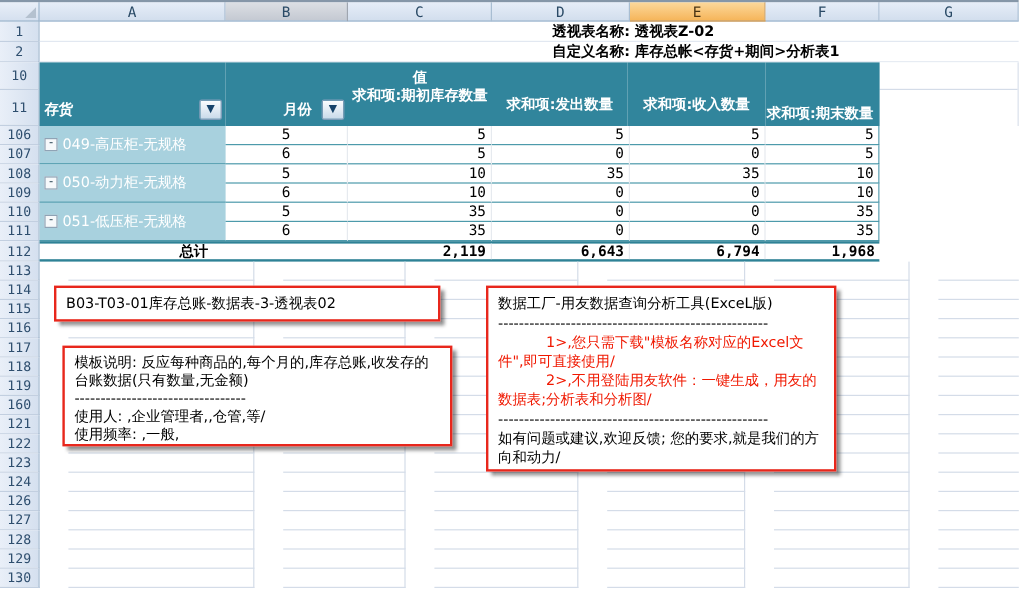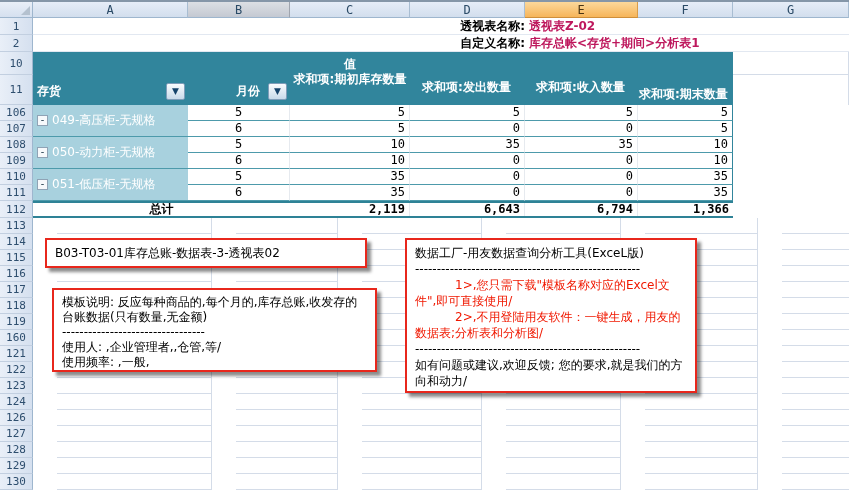--- a/index.html
+++ b/index.html
@@ -29,21 +29,21 @@
     background:linear-gradient(to right,#E9EFF8,#D5E0EF);
     border-right:1px solid #9EB6CE; border-bottom:1px solid #C2CFE0;
     font-family:"DejaVu Sans Mono", monospace; font-size:11px; color:#2E4E6E;
   }
   .rn-stack { flex:none; width:33px; display:flex; flex-direction:column; }
   .rn-stack .rn { width:33px; flex:1; }
   
   .row { display:flex; }
   .info { height:17px; }
   .info-label { flex:none; width:492px; text-align:right; font-weight:bold; color:#000; line-height:16px; border-bottom:1px solid #E2E8F1; }
-  .info-value { flex:1; font-weight:bold; color:#be185d; line-height:16px; padding-left:4px; border-bottom:1px solid #E2E8F1; white-space:nowrap; overflow:hidden; }
+  .info-value { flex:1; font-weight:bold; color:#000000; line-height:16px; padding-left:4px; border-bottom:1px solid #E2E8F1; white-space:nowrap; overflow:hidden; }
   
   .phead-row { height:53px; }
   .ph { flex:none; background:#31859C; color:#fff; font-weight:bold; position:relative; }
   .phA { display:flex; align-items:flex-end; padding:0 0 5px 4px; }
   .phB { display:flex; align-items:flex-end; justify-content:flex-end; padding:0 30px 5px 0; }
   .phC { text-align:center; padding-top:5px; line-height:15px; }
   .phD,.phE { display:flex; align-items:flex-end; justify-content:center; padding-bottom:11px; line-height:14px; }
   .phF { display:flex; align-items:flex-end; text-align:center; padding:0 1px 4px; line-height:14px; }
   .dd {
     position:absolute; right:3px; bottom:5px; width:19px; height:17px;
@@ -243,21 +243,21 @@
     </div>
   </div>
 
   <div class="row trow">
     <div class="rn">112</div>
     <div class="tcells">
       <div class="tlabel">总计</div>
       <div class="tval vC">2,119</div>
       <div class="tval vD">6,643</div>
       <div class="tval vE">6,794</div>
-      <div class="tval vF edge">1,366</div>
+      <div class="tval vF edge">1,968</div>
     </div>
     <div class="gfill"></div>
   </div>
 
   <div id="empty-rows">
       <div class="erow">
       <div class="rn">113</div>
       <div class="ecell wA"></div>
       <div class="ecell wB"></div>
       <div class="ecell wC"></div>

